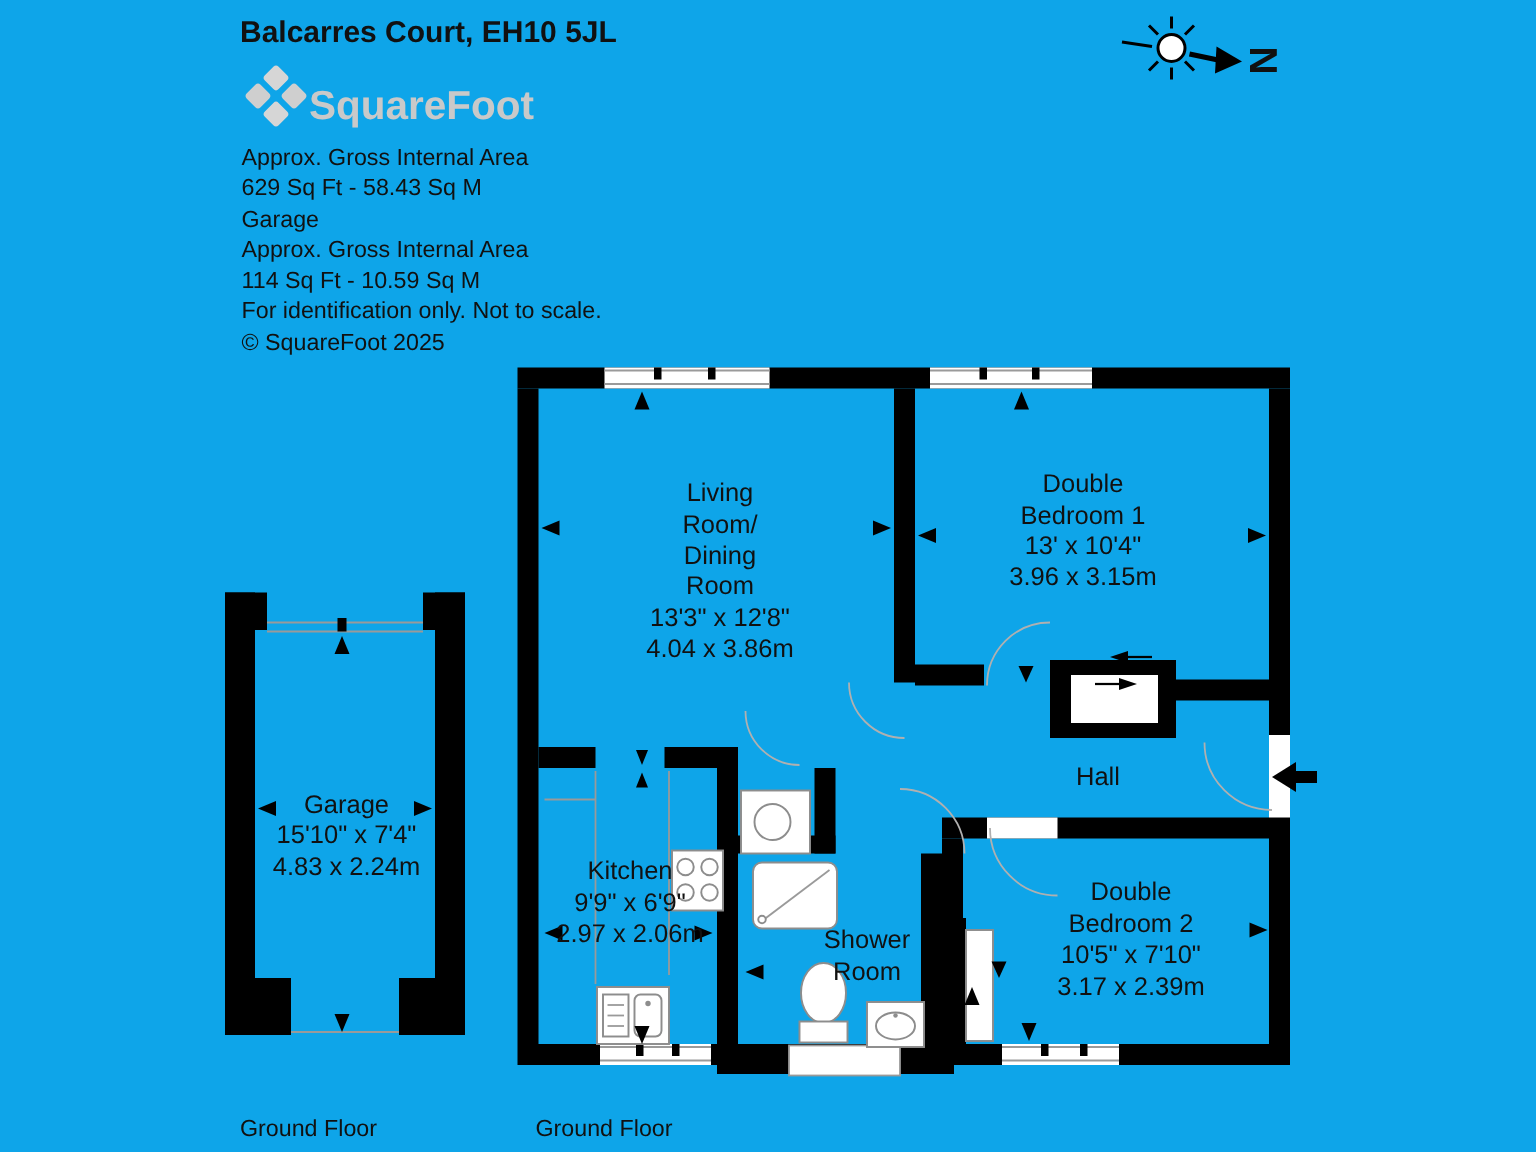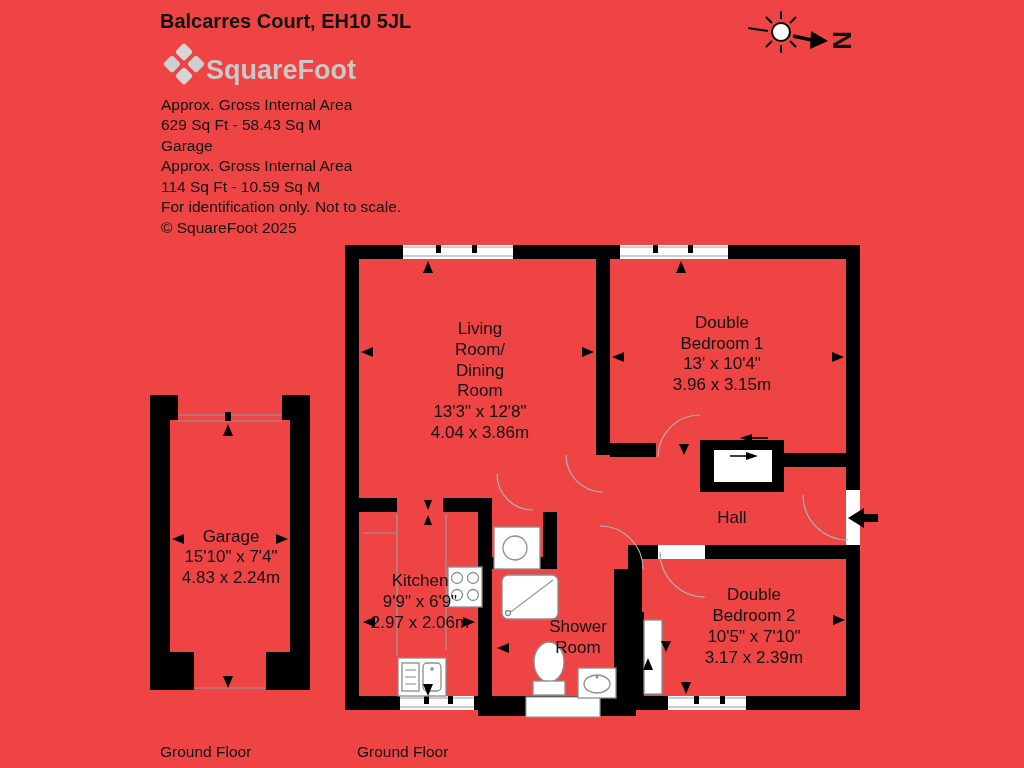--- a/index.html
+++ b/index.html
@@ -1,16 +1,16 @@
 <!DOCTYPE html>
 <html><head>
 <meta charset="utf-8">
 <style>
   html,body{margin:0;padding:0;background:#fff;}
-  .page{position:relative;width:1024px;height:768px;background:#ef4444;overflow:hidden;
+  .page{position:relative;width:1024px;height:768px;background:#0ea5e9;overflow:hidden;
         font-family:"Liberation Sans", sans-serif;}
   svg{display:block;}
   text{font-family:"Liberation Sans", sans-serif;fill:#111;}
   .wall{fill:#000;}
   .win{fill:#fff;}
   .thin{stroke:#9a9a9a;stroke-width:1.2;fill:none;}
   .fix{stroke:#8d8d8d;stroke-width:1.3;fill:#fff;}
   .arc{stroke:#b0b0b0;stroke-width:1.2;fill:none;}
   .arr{fill:#000;}
   .rm{font-size:17px;text-anchor:middle;}

